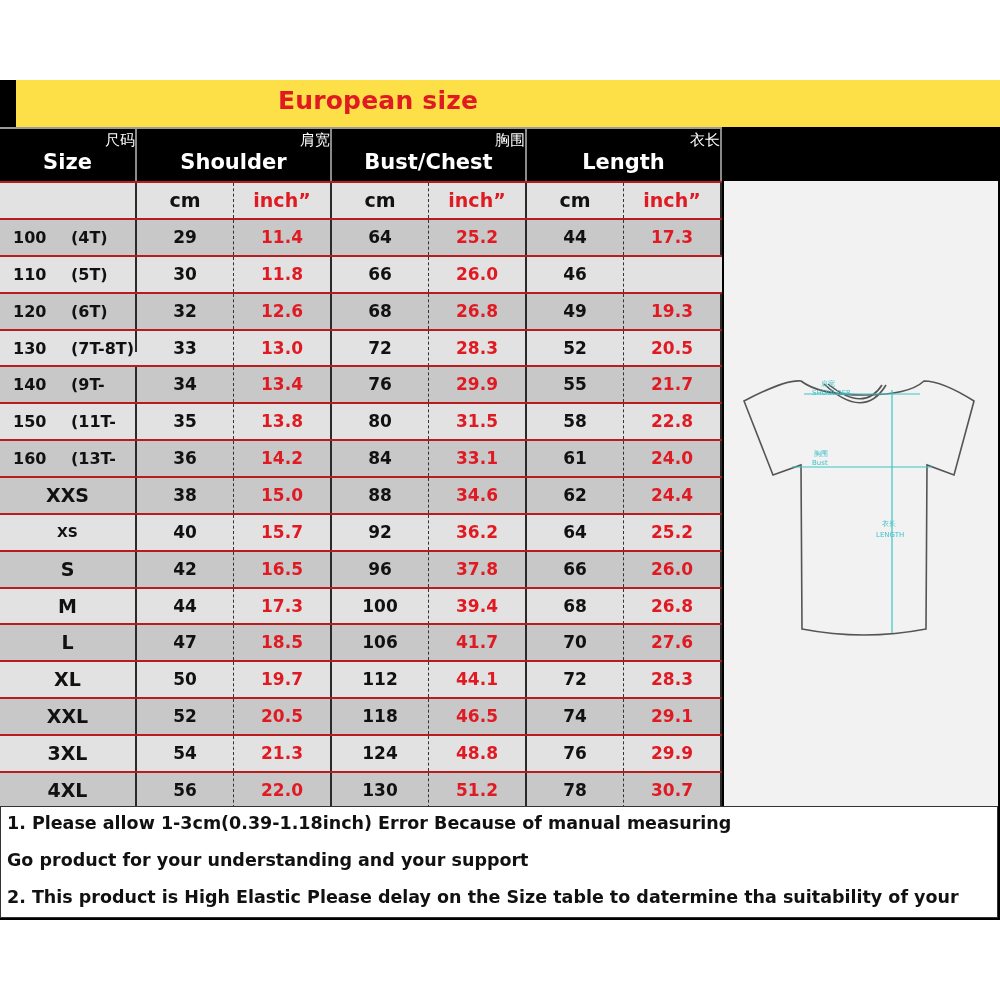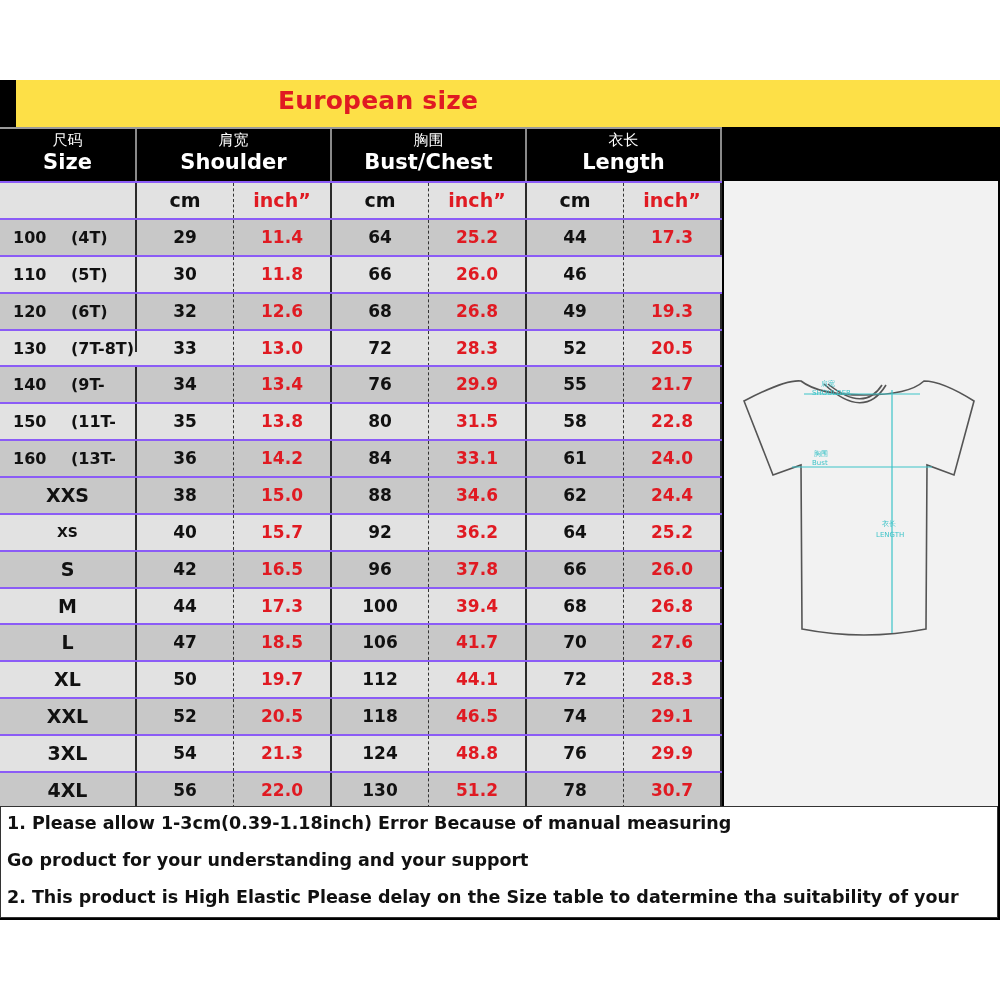--- a/index.html
+++ b/index.html
@@ -6,23 +6,23 @@
   body { width:1000px; height:1000px; position:relative; overflow:hidden;
          font-family:"DejaVu Sans", sans-serif; }
   .sheet { position:absolute; left:0; top:80px; width:1000px; height:840px; background:#000; }
   .title-bar { position:absolute; left:16px; top:0; width:1000px; height:47px; background:#fde047; }
   .title { position:absolute; left:0; top:6px; width:724px; text-align:center;
            color:#e01a22; font-weight:bold; font-size:25px; letter-spacing:0.2px; }
   .title-line { position:absolute; left:0; top:47px; width:722px; height:2px; background:#9a9a9a; }
 
   .grid { position:absolute; left:0; top:49px; width:722px; }
   .hdr { position:absolute; top:0; height:53px; color:#fff; text-align:center; border-right:2px solid #8a8a8a; box-sizing:border-box; }
-  .hdr .zh { font-size:15px; margin-top:2px; line-height:18px; }
+  .hdr .zh { font-size:15px; margin-top:2px; line-height:18px;text-align:right; }
   .hdr .en { font-size:21px; font-weight:bold; line-height:26px; }
-  .row { position:absolute; left:0; width:722px; height:35px; border-top:2px solid #8b5cf6; box-sizing:border-box;padding-left:15px; }
+  .row { position:absolute; left:0; width:722px; height:35px; border-top:2px solid #b91c1c; box-sizing:border-box;padding-left:15px; }
   .cell { position:absolute; top:0; height:33px; line-height:33px; text-align:center; font-weight:bold; font-size:17px; color:#111; box-sizing:border-box; }
   .c0 { left:0; width:137px; border-right:2px solid #2a2a2a; }
   .c1 { left:137px; width:97px; border-right:1px dashed #333; }
   .c2 { left:234px; width:98px; border-right:2px solid #2a2a2a; color:#e01a22; }
   .c3 { left:332px; width:97px; border-right:1px dashed #333; }
   .c4 { left:429px; width:98px; border-right:2px solid #2a2a2a; color:#e01a22; }
   .c5 { left:527px; width:97px; border-right:1px dashed #333; }
   .c6 { left:624px; width:98px; border-right:2px solid #2a2a2a; color:#e01a22; }
   .unit-row .cell { font-size:19px; }
   .kid { text-align:left; padding-left:13px; font-size:16px; }

